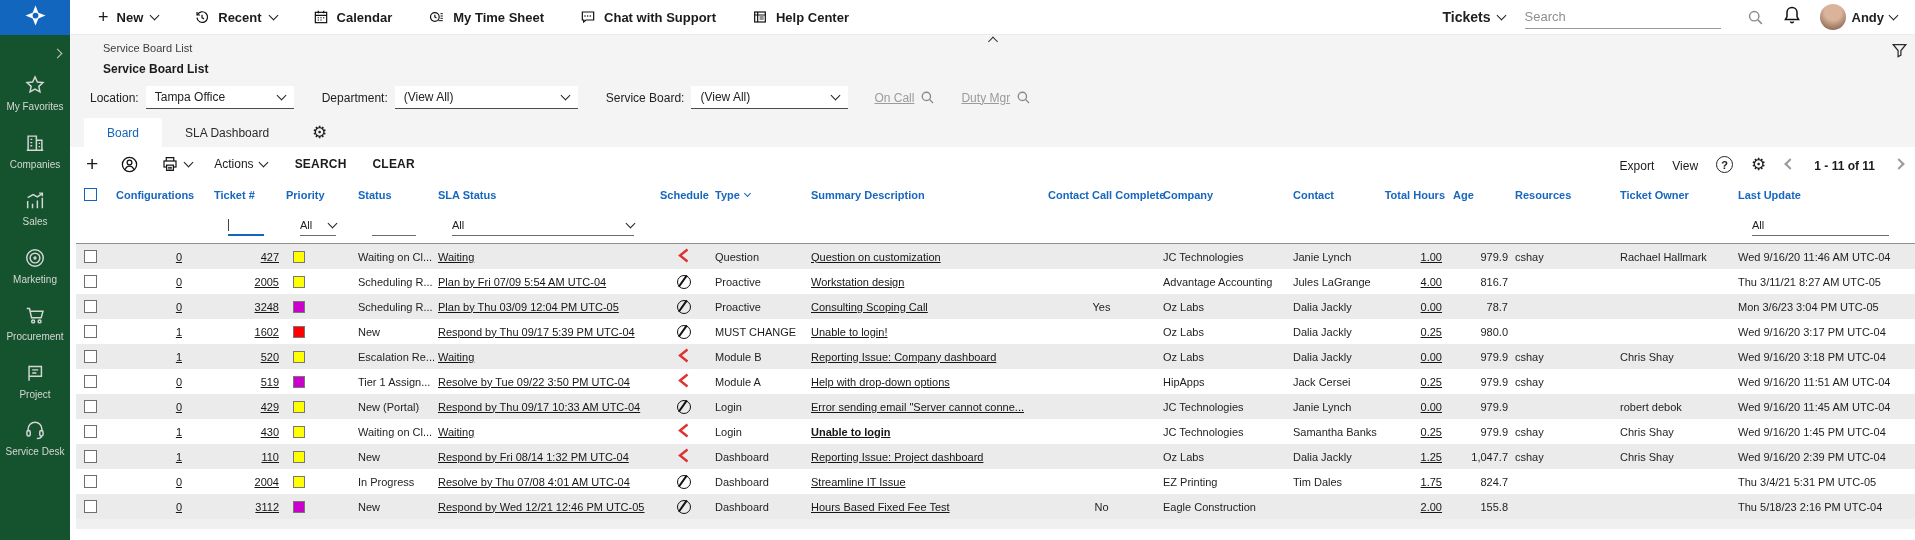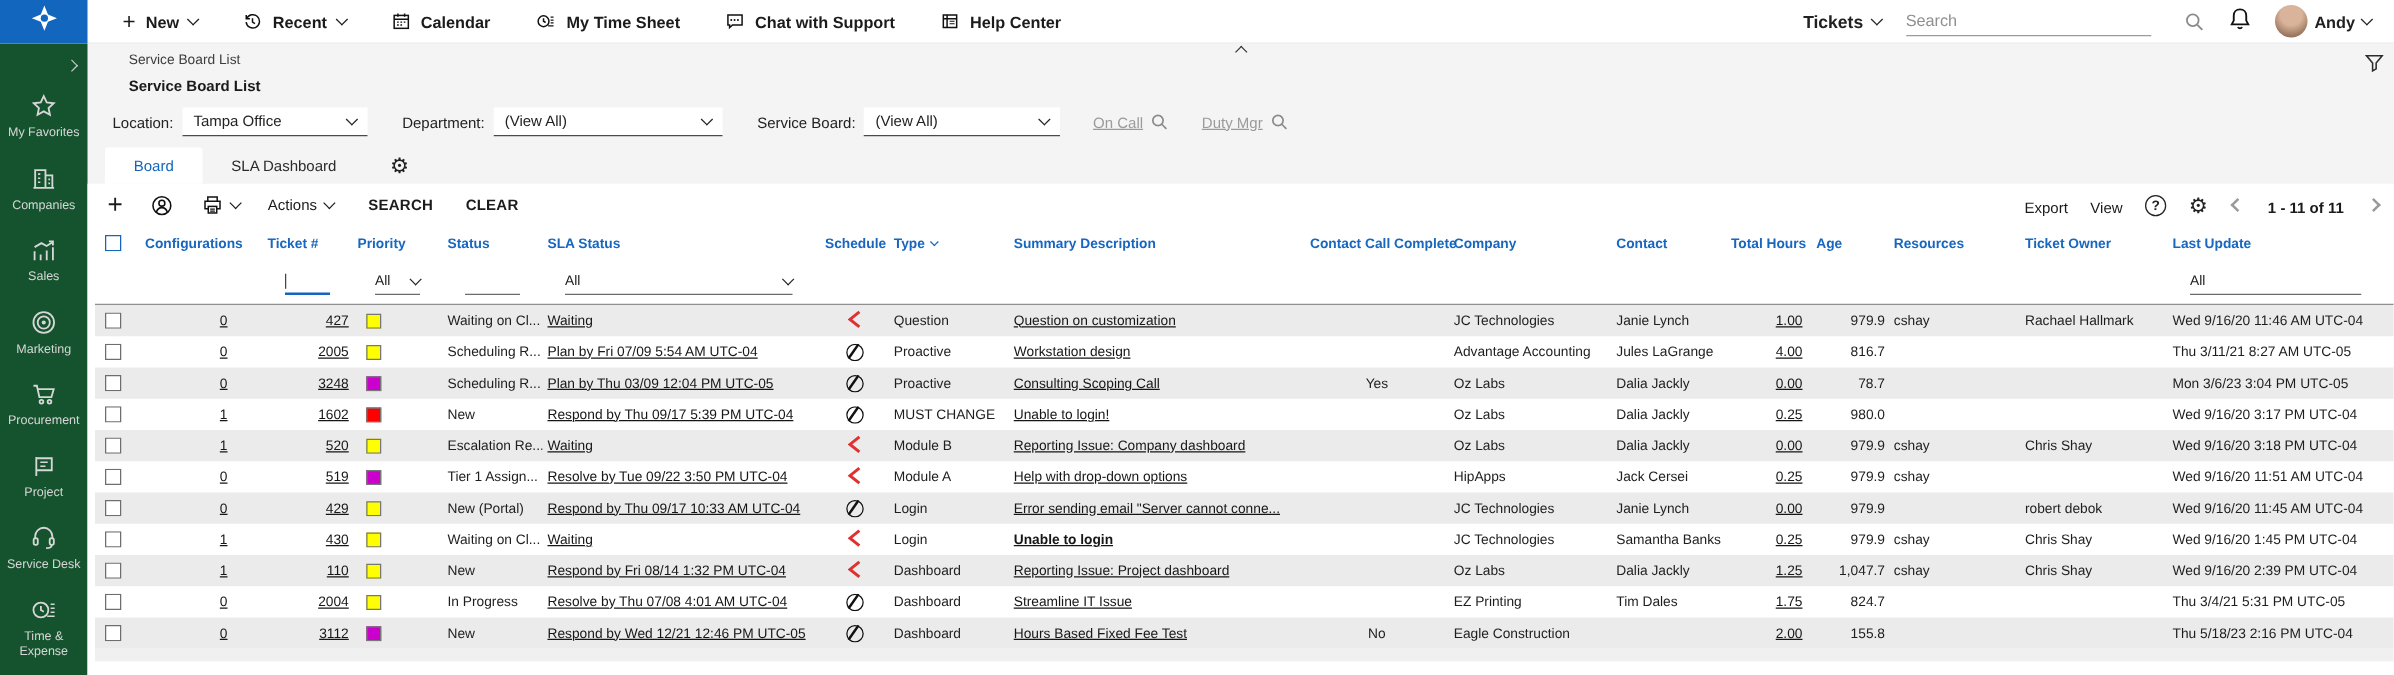--- a/index.html
+++ b/index.html
@@ -260,30 +260,20 @@
       <span>
         <svg width="22" height="22" viewBox="0 0 24 24" fill="none" stroke="#d6d6d6" stroke-width="1.6">
             <path d="M4.5 13.5v-2.5a7.5 7.5 0 0 1 15 0v2.5"></path>
             <rect x="3.2" y="12.5" width="3.6" height="6" rx="1.6"></rect>
             <rect x="17.2" y="12.5" width="3.6" height="6" rx="1.6"></rect>
             <path d="M19 18.5c0 2-2.6 2.8-5 2.8"></path>
           </svg>
       </span>
       <span>Service Desk</span>
     </div>
-    <div class="sb-item">
-      <span>
-        <svg width="22" height="22" viewBox="0 0 24 24" fill="none" stroke="#d6d6d6" stroke-width="1.6">
-            <circle cx="9.5" cy="12" r="6.5"></circle>
-            <path d="M9.5 8.5V12l2.5 1.5"></path>
-            <path d="M18 7h3.5M18 10.5h3.5M18 14h3.5M15 17.5h6.5" stroke-width="1.4"></path>
-          </svg>
-      </span>
-      <span>Time &amp; Expense</span>
-    </div>
   </div>
 </div>
 
 <div class="main">
 
   <div class="crumbrow">
     <span>Service Board List</span>
     <span class="collapse"><span class="chev up"></span></span>
     <span class="funnel">
       <svg width="15" height="15" viewBox="0 0 18 18" fill="none" stroke="currentColor" stroke-width="1.5">

